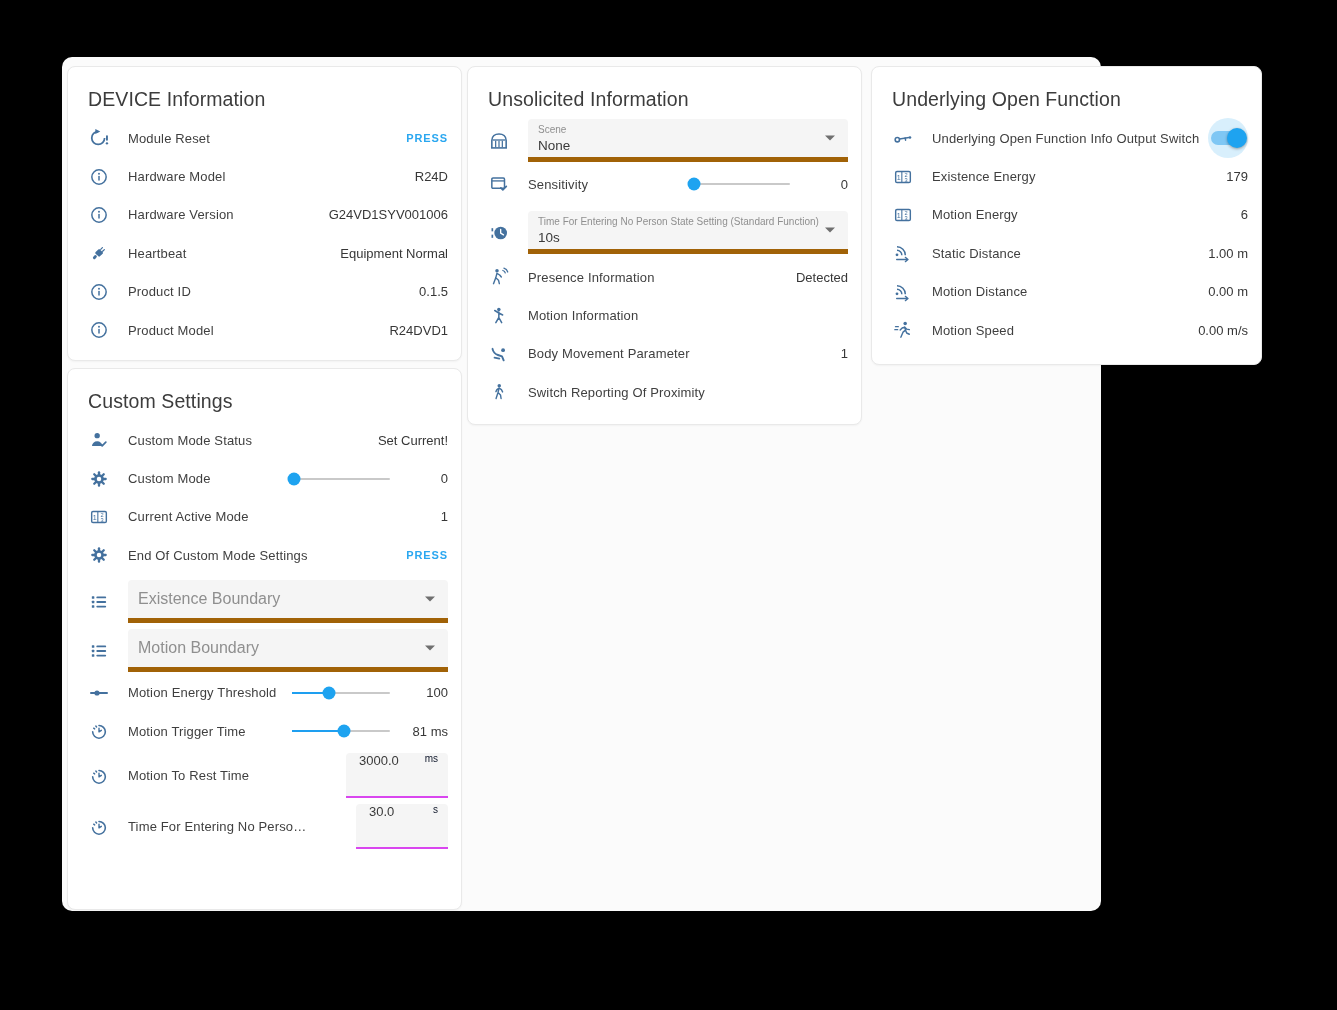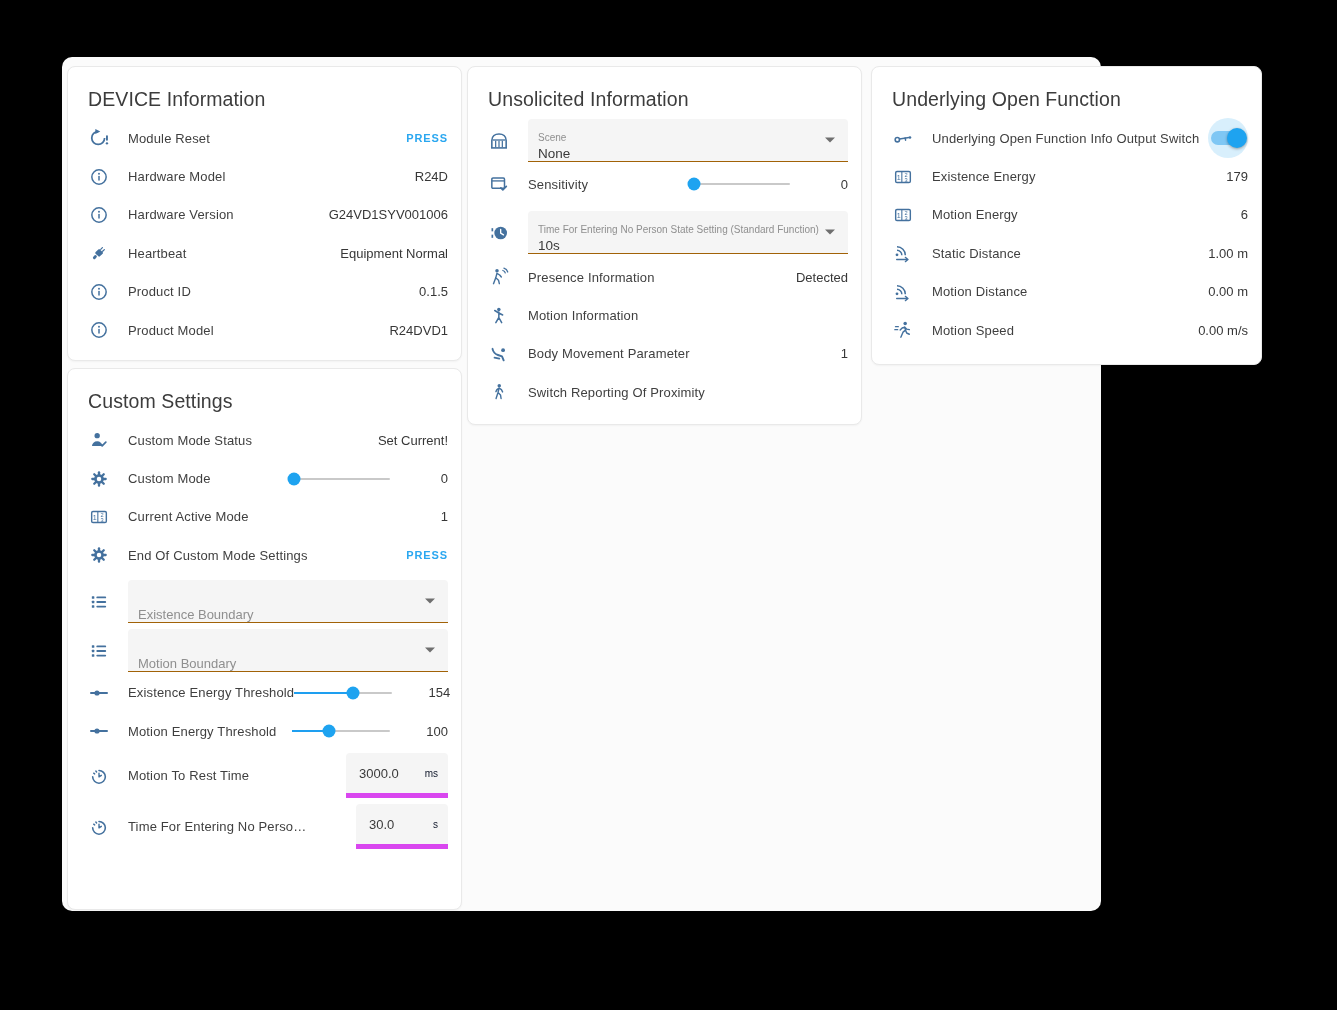--- a/index.html
+++ b/index.html
@@ -34,28 +34,28 @@
   .value{margin-left:auto;font-size:13px;color:#373737;white-space:nowrap;text-align:left;}
   .press{
     margin-left:auto;font-size:11px;font-weight:bold;color:#2aa7f0;
     letter-spacing:.9px;white-space:nowrap;cursor:pointer;
   }
 
   
   .select-row{display:flex;align-items:flex-start;padding:0 13px 0 21px;margin-top:5px;}
   .select-row .icon{margin-top:12px;}
   .select-box{
-    flex:1;height:43px;background:#f5f5f5;border-bottom:1px solid #a16207;
+    flex:1;height:43px;background:#f5f5f5;border-bottom:5px solid #a16207;
     border-radius:4px 4px 0 0;position:relative;display:flex;flex-direction:column;
-    justify-content:flex-end;padding:0 32px 0 10px;box-sizing:border-box;cursor:pointer;
+    justify-content:center;padding:0 32px 0 10px;box-sizing:border-box;cursor:pointer;
     overflow:hidden;
   }
   .select-box .sm-label{font-size:10px;color:#8f8f8f;margin-bottom:3px;white-space:nowrap;}
   .select-box .sel-value{font-size:13.5px;color:#3a3a3a;white-space:nowrap;}
-  .select-box .ph{font-size:13px;color:#8f8f8f;white-space:nowrap;}
+  .select-box .ph{font-size:16px;color:#8f8f8f;white-space:nowrap;}
   .arrow{
     position:absolute;right:13px;top:50%;transform:translateY(-50%);
     width:0;height:0;border-left:5px solid transparent;border-right:5px solid transparent;
     border-top:5px solid #6f6f6f;
   }
 
   
   .slider{
     position:relative;width:98px;height:2px;background:#c9c9c9;border-radius:1px;
     margin-left:auto;flex:none;cursor:pointer;
@@ -76,22 +76,22 @@
   .toggle .track{position:absolute;left:3px;top:13px;width:34px;height:14px;border-radius:7px;background:#7fc7f4;}
   .toggle .knob{
     position:absolute;right:1px;top:10px;width:20px;height:20px;border-radius:50%;
     background:#1ea3f0;box-shadow:0 1px 3px rgba(0,0,0,.35);
   }
 
   
   .input-row{display:flex;align-items:center;height:51px;padding:0 13px 0 21px;}
   .input-box{
     margin-left:auto;width:102px;height:45px;background:#f5f5f5;
-    border-bottom:5px solid #d946ef;border-radius:4px 4px 0 0;
-    display:flex;align-items:center;box-sizing:border-box;padding:0 10px 0 13px;cursor:text;
+    border-bottom:2px solid #d946ef;border-radius:4px 4px 0 0;
+    display:flex;align-items:flex-start;box-sizing:border-box;padding:0 10px 0 13px;cursor:text;
   }
   .input-box.w92{width:92px;}
   .input-box .val{font-size:13px;color:#3a3a3a;white-space:nowrap;}
   .input-box .unit{margin-left:auto;font-size:10px;color:#0f172a;white-space:nowrap;}
 
   .mt2{margin-top:2px;} .mt6{margin-top:6px;}
   svg text{font-family:"Liberation Sans",sans-serif;}
 </style>
 </head>
 <body>
@@ -488,40 +488,40 @@
         <span class="arrow"></span>
       </div>
     </div>
     <div class="rows mt2">
       <div class="row">
         <span class="icon">
             <svg>
               <use href="#i-thresh"></use>
             </svg>
           </span>
-        <span class="label">Existence Energy Threshold</span>
-        <div class="slider" style="--p: 60%;">
-          <div class="fill"></div>
-            <div class="thumb"></div>
-        </div>
-        <span class="slider-value">154</span>
-      </div>
-      <div class="row">
-        <span class="icon">
-            <svg>
-              <use href="#i-thresh"></use>
-            </svg>
-          </span>
         <span class="label">Motion Energy Threshold</span>
         <div class="slider" style="--p: 38%;">
           <div class="fill"></div>
             <div class="thumb"></div>
         </div>
         <span class="slider-value">100</span>
       </div>
+      <div class="row">
+        <span class="icon">
+            <svg>
+              <use href="#i-timer"></use>
+            </svg>
+          </span>
+        <span class="label">Motion Trigger Time</span>
+        <div class="slider" style="--p: 53%;">
+          <div class="fill"></div>
+            <div class="thumb"></div>
+        </div>
+        <span class="slider-value">81 ms</span>
+      </div>
       <div class="input-row">
         <span class="icon">
             <svg>
               <use href="#i-timer"></use>
             </svg>
           </span>
         <span class="label">Motion To Rest Time</span>
         <div class="input-box">
           <span class="val">3000.0</span>
           <span class="unit">ms</span>

